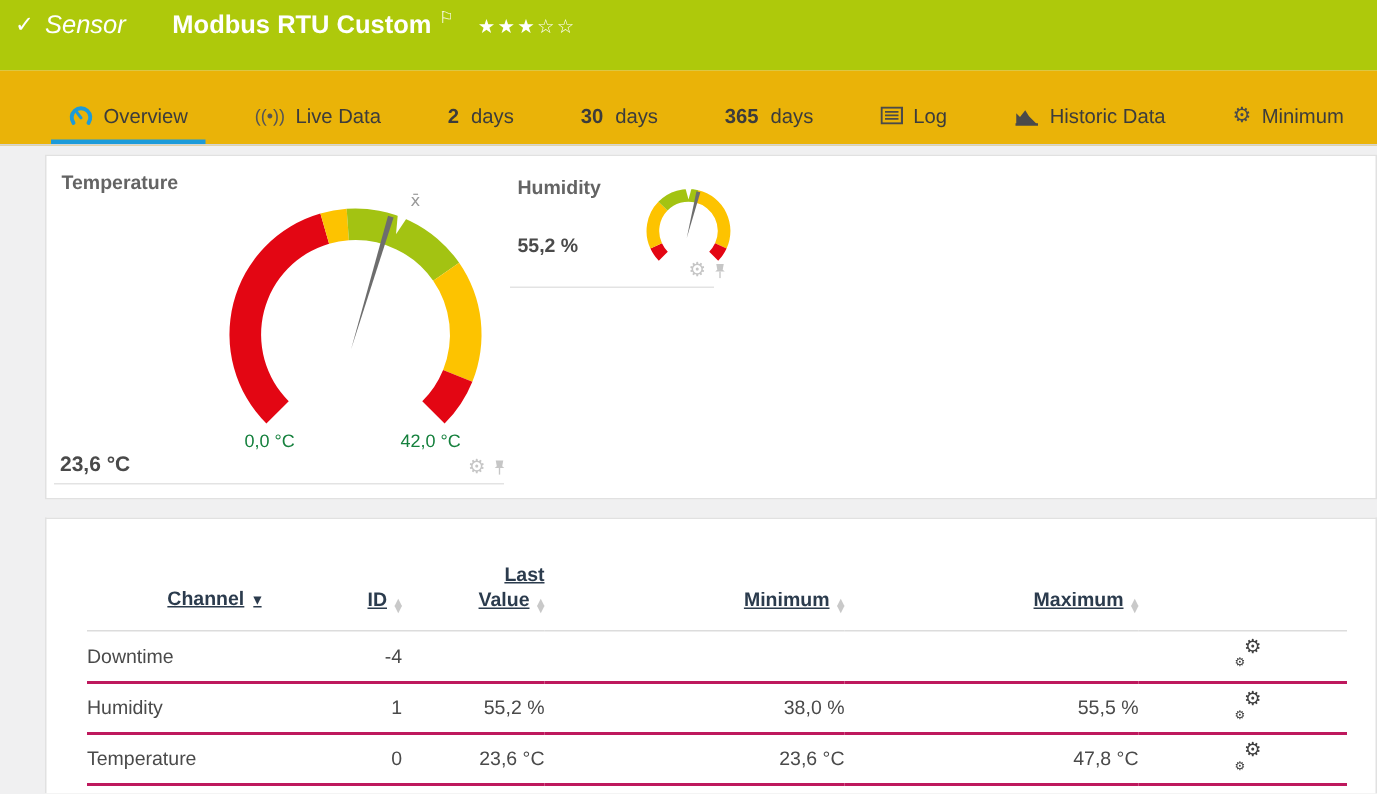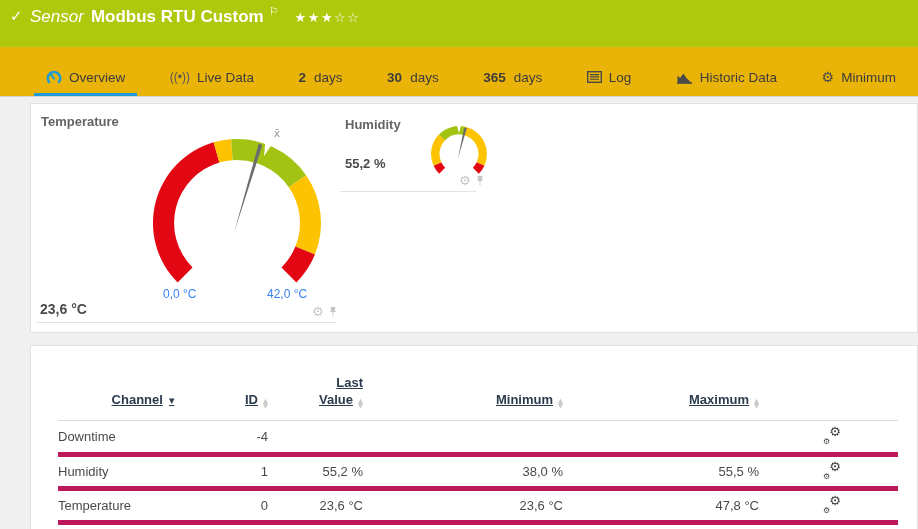--- a/index.html
+++ b/index.html
@@ -4,21 +4,21 @@
 <style>
   * { margin:0; padding:0; box-sizing:border-box; }
   html,body { width:918px; height:529px; overflow:hidden; }
   body { font-family:"Liberation Sans","DejaVu Sans",sans-serif; background:#f0f0f1; position:relative; }
 
   
   .topbar { position:absolute; left:0; top:0; width:918px; height:47px; background:#aec90b; color:#fff; }
   .chk { position:absolute; left:10px; top:7px; font-size:15px; font-weight:bold; font-family:"DejaVu Sans",sans-serif; }
   .title-line { position:absolute; left:30px; top:5px; font-size:17px; white-space:nowrap; }
   .kind { font-style:italic; margin-right:7px; }
-  .sensor-name { font-weight:bold; }
+  .sensor-name { font-weight:bold;margin-left:24px; }
   .flag { font-size:11px; vertical-align:7px; margin-left:5px; font-family:"DejaVu Sans",sans-serif; }
   .stars { margin-left:16px; font-size:13px; letter-spacing:1.5px; font-family:"DejaVu Sans",sans-serif; cursor:pointer; }
   .status-ok { position:absolute; left:55px; top:29px; font-size:11.5px; font-weight:bold;margin-top:28px; }
 
   
   .tabbar { position:absolute; left:0; top:47px; width:918px; height:50px; background:#eab308;
             border-bottom:1px solid #d4d4d4; display:flex; justify-content:space-between;
             padding:0 10px 0 34px; }
   .tab { display:flex; align-items:center; gap:7px; height:100%; padding:14px 12px 0 12px;
          border-bottom:3px solid transparent; font-size:13.5px; color:#3c3c3c; cursor:pointer; white-space:nowrap; }
@@ -27,35 +27,35 @@
   .ticon { flex:0 0 auto; }
   .live-ico { font-size:12px; color:#555; letter-spacing:0; }
   .gear-glyph { font-family:"DejaVu Sans",sans-serif; font-size:14px; color:#4a4a4a; }
 
   
   .panel { position:absolute; background:#fff; border:1px solid #e1e1e1; }
   .panel1 { left:30px; top:103px; width:888px; height:230px; }
   .panel2 { left:30px; top:345px; width:888px; height:184px; border-bottom:none; }
 
   .tile-title { position:absolute; font-size:13px; font-weight:bold; color:#646464; }
-  .g-minmax { position:absolute; font-size:12px; color:#3b82f6; }
+  .g-minmax { position:absolute; font-size:12px; color:#15803d; }
   .g-value { position:absolute; font-size:14px; font-weight:bold; color:#4a4a4a; }
   .g-value.small { font-size:13px; }
   .tile-icons { position:absolute; display:flex; align-items:center; gap:4px; color:#c6c6c6; cursor:pointer; }
   .tile-icons .gg-glyph { font-family:"DejaVu Sans",sans-serif; font-size:13px; color:#c6c6c6; }
   .tile-divider { position:absolute; border-top:1px solid #e3e3e3; height:0; }
   .avg-mark { font-size:11px; fill:#9a9a9a; font-family:"DejaVu Sans",sans-serif; }
 
   
   table { border-collapse:collapse; margin:28px 0 0 27px; table-layout:fixed; }
   th,td { font-size:13px; }
   thead th { font-weight:bold; color:#2b3b4d; text-align:right; vertical-align:bottom;
              padding:0 0 11px 0; border-bottom:1px solid #dcdcdc; line-height:17px;text-decoration:underline; }
   thead th.c-channel { text-align:center; }
-  tbody td { height:34px; border-bottom:5px solid #be185d; color:#4a4a4a; text-align:right; }
+  tbody td { height:34px; border-bottom:2px solid #be185d; color:#4a4a4a; text-align:right; }
   tbody td.c-channel { text-align:left; }
   .c-channel { width:170px; } .c-id { width:40px; } .c-last { width:95px; }
   .c-min { width:200px; } .c-max { width:196px; } .c-act { width:139px; }
   td.c-act { text-align:right; padding-right:57px; }
   .caret { margin-left:6px; font-size:11px; color:#2b3b4d; }
   .sort { display:inline-flex; flex-direction:column; margin-left:5px; vertical-align:1px;
           color:#c9c9c9; font-size:6.5px; line-height:5px; font-family:"DejaVu Sans",sans-serif; }
   .gg { position:relative; display:inline-block; width:17px; height:15px; cursor:pointer; }
   .gg .g1 { position:absolute; right:0; top:-4px; font-size:13px; color:#3f3f3f; font-family:"DejaVu Sans",sans-serif; }
   .gg .g2 { position:absolute; left:-1px; bottom:-3px; font-size:8px; color:#3f3f3f; font-family:"DejaVu Sans",sans-serif; }

